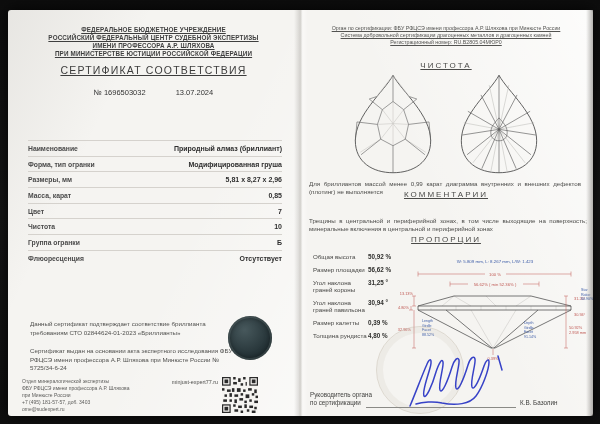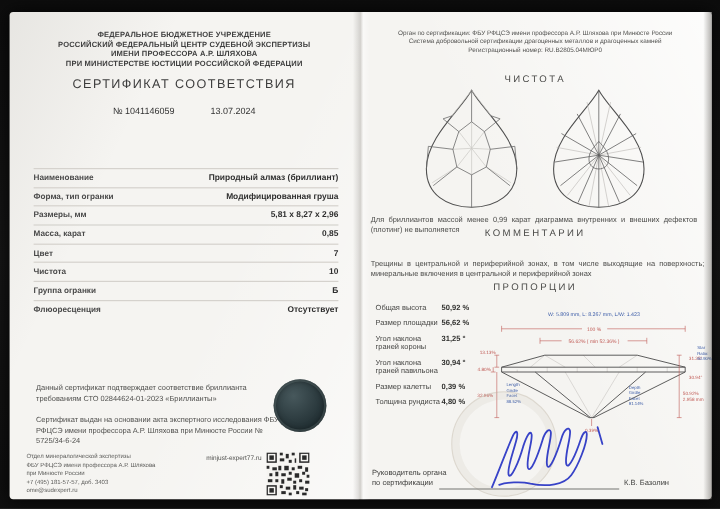--- a/index.html
+++ b/index.html
@@ -13,21 +13,21 @@
     background:linear-gradient(295deg,rgba(255,255,255,.5) 0%,rgba(255,255,255,0) 42%),
                linear-gradient(115deg,rgba(110,105,95,.10),rgba(0,0,0,0) 30%);}
   .right-light{position:absolute;left:291px;top:0;width:294px;height:406px;pointer-events:none;
     background:linear-gradient(245deg,rgba(255,255,255,.75) 0%,rgba(255,255,255,0) 52%);}
   .fold{position:absolute;left:286px;top:0;width:14px;height:406px;pointer-events:none;
     background:linear-gradient(90deg,rgba(0,0,0,0),rgba(90,85,78,.22) 45%,rgba(255,255,255,.45) 62%,rgba(0,0,0,0));}
   .right-edge{position:absolute;right:0;top:0;width:7px;height:406px;pointer-events:none;
     background:linear-gradient(90deg,rgba(0,0,0,0),rgba(70,66,60,.4));}
 
   .abs{position:absolute;}
-  .c{text-align:center;}
+  .c{text-align:center;text-decoration:underline;}
   .org-lines{left:10px;top:16px;width:271px;font-size:6.3px;line-height:8px;
     color:#3f3f3f;font-weight:bold;letter-spacing:.15px;}
   .title{left:10px;top:54px;width:271px;font-size:10.5px;letter-spacing:1.2px;color:#3c3c3c;}
   .numrow{left:10px;top:78px;width:271px;display:flex;justify-content:center;gap:30px;
     font-size:7.5px;color:#333;}
 
   .spec-table{left:20px;top:130px;width:254px;border-top:1px solid #d5d2cd;}
   .spec-row{display:flex;align-items:center;height:14.7px;border-bottom:1px solid #d5d2cd;}
   .spec-row:last-child{border-bottom:none;}
   .spec-label{font-size:6.8px;color:#4a4a4a;font-weight:bold;flex:1;}
@@ -70,21 +70,21 @@
     <div class="right-light"></div>
 
     <div class="abs org-lines c">
       <div>ФЕДЕРАЛЬНОЕ БЮДЖЕТНОЕ УЧРЕЖДЕНИЕ</div>
       <div>РОССИЙСКИЙ ФЕДЕРАЛЬНЫЙ ЦЕНТР СУДЕБНОЙ ЭКСПЕРТИЗЫ</div>
       <div>ИМЕНИ ПРОФЕССОРА А.Р. ШЛЯХОВА</div>
       <div>ПРИ МИНИСТЕРСТВЕ ЮСТИЦИИ РОССИЙСКОЙ ФЕДЕРАЦИИ</div>
     </div>
     <div class="abs title c">СЕРТИФИКАТ СООТВЕТСТВИЯ</div>
     <div class="abs numrow">
-      <span>№ 1041146059</span>
+      <span>№ 1696503032</span>
       <span>13.07.2024</span>
     </div>
 
     <div class="abs spec-table">
       <div class="spec-row">
         <span class="spec-label">Наименование</span>
         <span class="spec-value">Природный алмаз (бриллиант)</span>
       </div>
       <div class="spec-row">
         <span class="spec-label">Форма, тип огранки</span>

